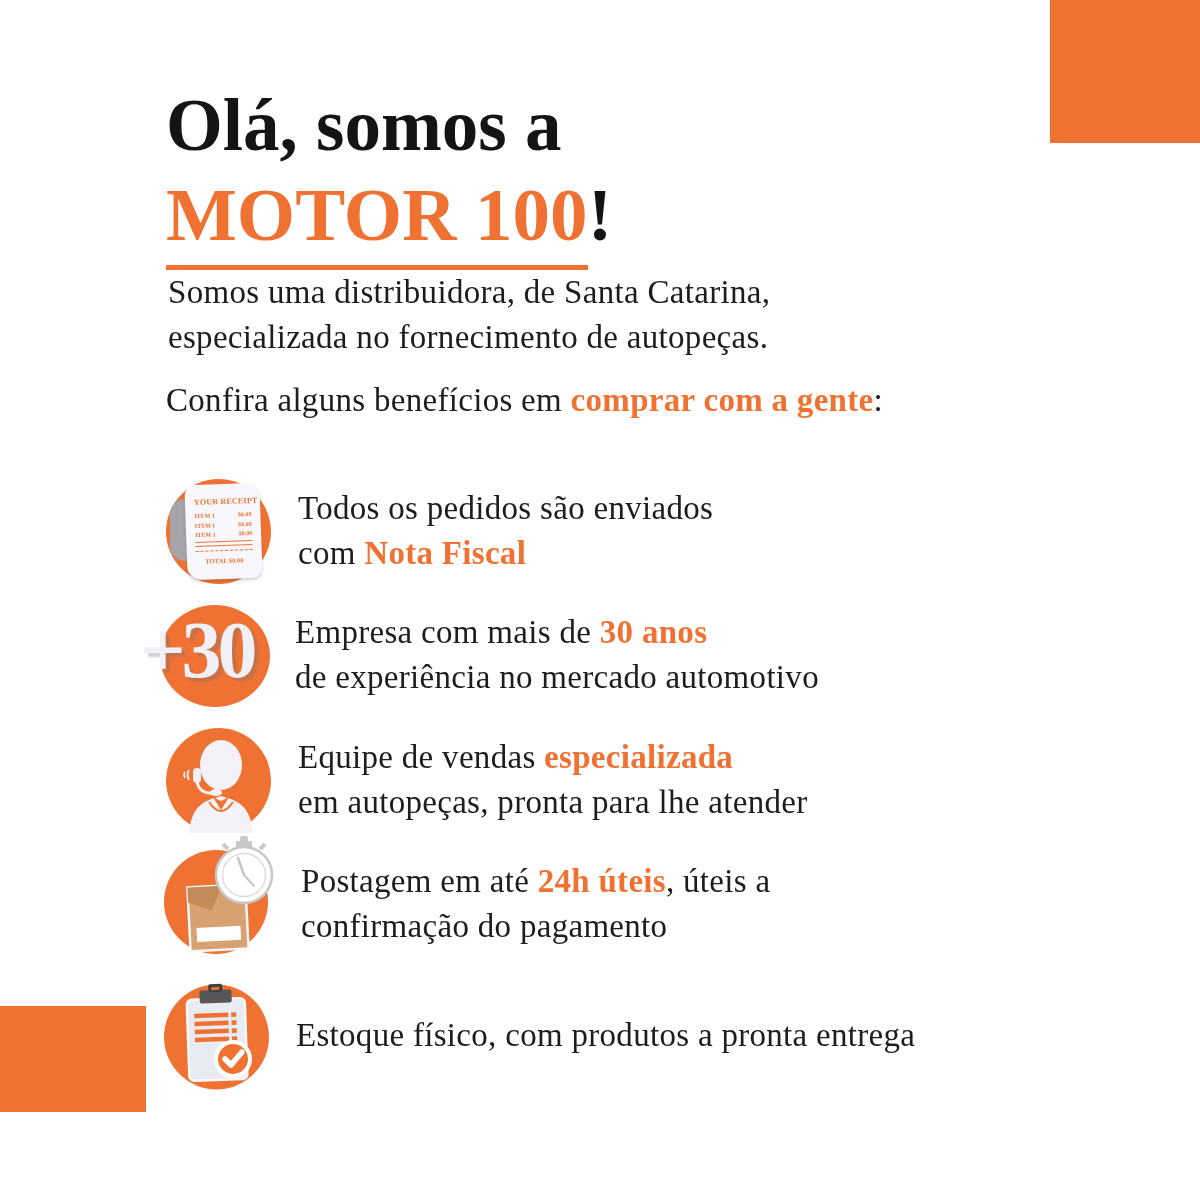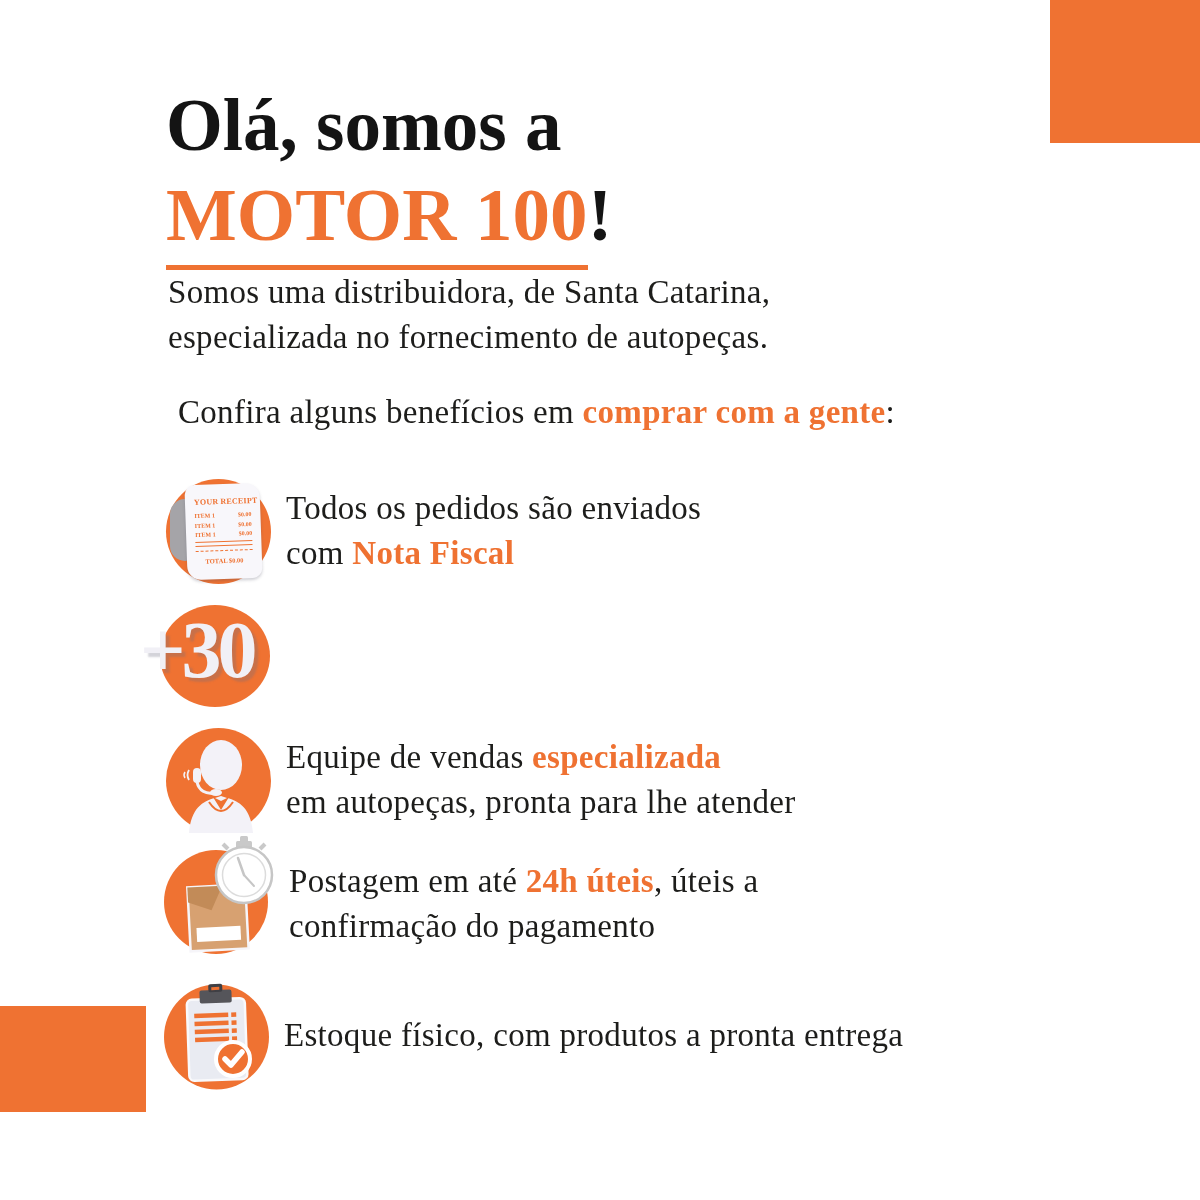--- a/index.html
+++ b/index.html
@@ -20,27 +20,27 @@
     font-size:75px;font-weight:800;letter-spacing:0;
   }
   .brand{color:#EF7232;border-bottom:5px solid #EF7232;padding-bottom:9px;}
   .excl{color:#141414;}
 
   .about{
     position:absolute;left:166px;top:268px;margin:2px;
     font-size:33px;line-height:45px;letter-spacing:.3px;color:#1d1d1b;
   }
   .intro{
-    position:absolute;left:166px;top:378px;margin:12px;
+    position:absolute;left:166px;top:378px;margin:0;
     font-size:33px;line-height:45px;letter-spacing:.3px;color:#1d1d1b;
   }
   .hl{color:#EF7232;font-weight:bold;}
 
   .row{position:absolute;display:flex;align-items:center;height:108px;}
-  .btext{margin-left:15px;}
+  .btext{margin-left:27px;}
   .bline{font-size:33px;line-height:45px;letter-spacing:.3px;color:#1d1d1b;white-space:nowrap;}
 
   .icon{position:relative;width:105px;height:105px;flex:0 0 auto;}
 
   
   .rc-circle{position:absolute;inset:0;border-radius:50%;background:#EF7232;}
   .rc-roll{position:absolute;left:4px;top:20px;width:30px;height:62px;border-radius:15px;background:#A5A4A8;}
   .rc-paper{
     position:absolute;left:20px;top:5px;width:75px;height:95px;box-sizing:border-box;
     background:#F8F7FB;border-radius:10px 14px 10px 14px;transform:rotate(-2deg);
@@ -120,20 +120,28 @@
         <span>com </span><span class="hl">Nota Fiscal</span><span></span>
       </div>
     </div>
   </div>
 
   <div class="row" style="left:146px;top:601px;">
     <div class="icon badge30">
       <div class="b30-ellipse"></div>
       <span class="b30-text">+30</span>
     </div>
+    <div class="btext">
+      <div class="bline">
+        <span>Empresa com mais de </span><span class="hl">30 anos</span><span></span>
+      </div>
+      <div class="bline">
+        <span>de experiência no mercado automotivo</span><span class="hl"></span><span></span>
+      </div>
+    </div>
   </div>
 
   <div class="row" style="left:166px;top:726px;">
     <div class="icon">
       <svg viewBox="0 0 105 105" width="105" height="105">
         <circle cx="52.5" cy="52.5" r="52.5" fill="#EF7232"></circle>
         <ellipse cx="55" cy="37" rx="21" ry="25" fill="#F3F2F8"></ellipse>
         <path d="M23 105 C25 80 37 73 49 70 L55 68 L61 70 C73 73 85 80 87 105 Z" fill="#F3F2F8"></path>
         <path d="M47 69 L55 82 L63 69 L55 73 Z" fill="#EF7232"></path>
         <path d="M43 74 Q55 92 67 74" stroke="#EF7232" stroke-width="2" fill="none"></path>

